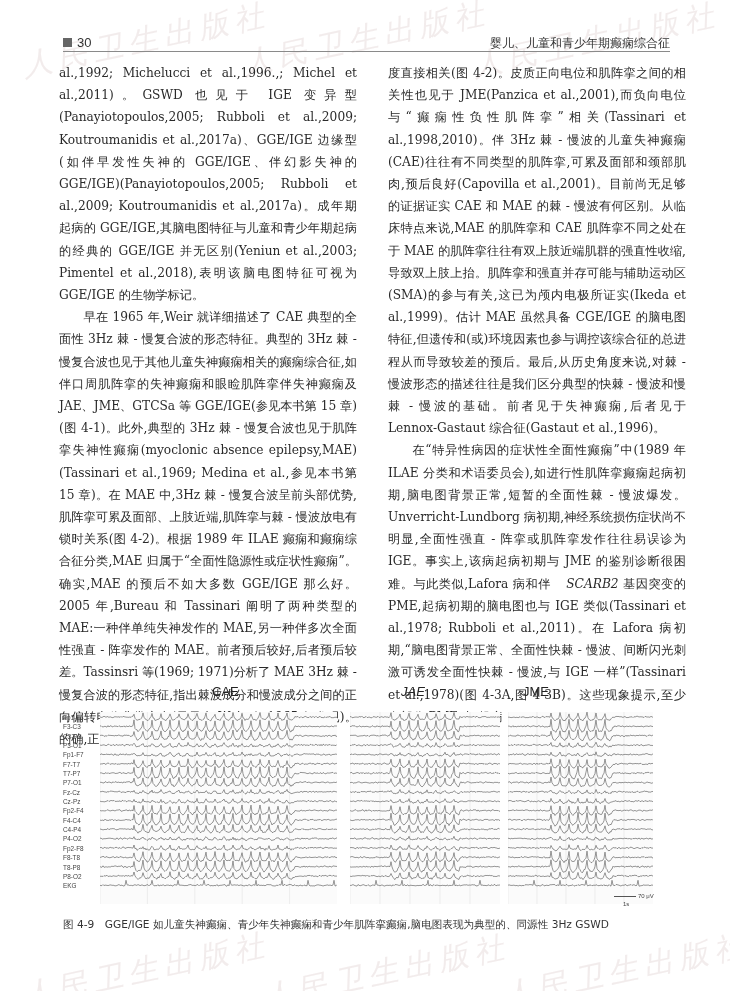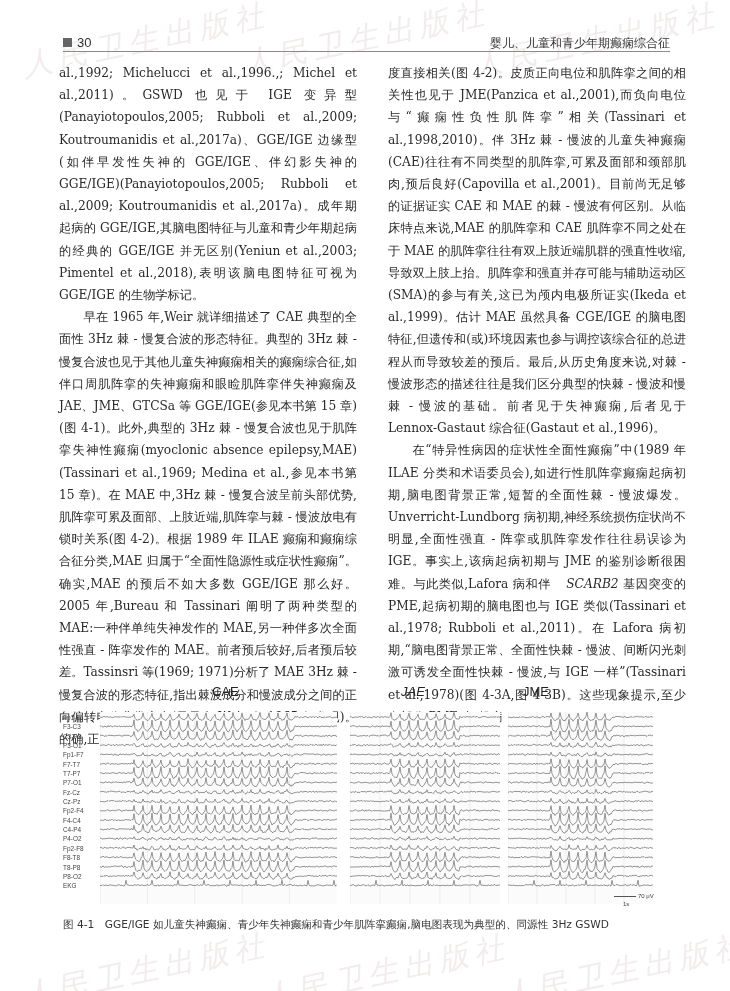--- a/index.html
+++ b/index.html
@@ -158,13 +158,13 @@
       <path d="M0 135.9 L1 135.2 L2 136.1 L3 135.5 L4 136.1 L5 135.9 L6 135.9 L7 136.5 L8 136.0 L9 135.3 L10 135.6 L11 135.6 L12 136.0 L13 135.6 L14 135.2 L15 135.3 L16 135.7 L17 135.6 L18 135.6 L19 136.3 L20 135.9 L21 136.0 L22 135.2 L23 136.6 L24 135.5 L25 136.0 L26 135.2 L27 136.3 L28 136.2 L29 135.7 L30 136.0 L31 136.6 L32 135.5 L33 135.2 L34 136.2 L35 135.2 L36 136.2 L37 135.7 L38 135.5 L39 136.4 L40 135.7 L41 135.5 L42 136.5 L43 133.5 L44 135.4 L45 137.2 L46 137.2 L47 138.8 L48 138.6 L49 138.3 L50 136.9 L51 135.8 L52 134.2 L53 135.9 L54 137.0 L55 137.2 L56 137.2 L57 137.0 L58 137.5 L59 137.2 L60 136.8 L61 132.7 L62 136.2 L63 136.6 L64 137.0 L65 137.4 L66 137.2 L67 136.6 L68 137.4 L69 135.6 L70 133.1 L71 136.3 L72 138.0 L73 138.6 L74 137.5 L75 137.3 L76 137.5 L77 137.4 L78 136.3 L79 133.3 L80 136.2 L81 137.2 L82 138.1 L83 137.4 L84 137.1 L85 138.2 L86 137.2 L87 136.8 L88 133.3 L89 136.0 L90 136.3 L91 137.4 L92 137.1 L93 136.8 L94 136.8 L95 136.9 L96 135.1 L97 133.1 L98 135.6 L99 137.3 L100 138.5 L101 138.6 L102 138.4 L103 137.2 L104 136.4 L105 135.8 L106 135.4 L107 136.3 L108 135.4 L109 136.6 L110 136.4 L111 135.1 L112 136.6 L113 136.6 L114 135.8 L115 136.2 L116 136.1 L117 136.4 L118 135.9 L119 135.3 L120 136.0 L121 136.5 L122 135.2 L123 135.3 L124 135.4 L125 136.2 L126 136.6 L127 136.4 L128 135.8 L129 135.6 L130 135.5 L131 136.4 L132 136.4 L133 136.5 L134 135.4 L135 136.3 L136 135.3 L137 135.1 L138 136.1 L139 135.7 L140 136.1 L141 136.3 L142 135.2 L143 135.9 L144 136.1 L145 136.1" fill="none" stroke="#6a6a6a" stroke-width="0.7"></path>
       <path d="M0 145.25 L1 144.5 L2 145.4 L3 145.2 L4 145.5 L5 144.7 L6 146.0 L7 145.6 L8 145.5 L9 145.5 L10 145.7 L11 145.3 L12 145.7 L13 144.6 L14 144.9 L15 145.9 L16 144.8 L17 144.8 L18 145.0 L19 145.2 L20 145.7 L21 145.4 L22 145.0 L23 145.0 L24 144.5 L25 144.7 L26 145.2 L27 144.6 L28 145.2 L29 145.1 L30 144.7 L31 145.3 L32 145.6 L33 145.5 L34 145.9 L35 145.6 L36 144.5 L37 145.9 L38 145.8 L39 145.5 L40 146.0 L41 145.3 L42 146.0 L43 139.0 L44 145.5 L45 147.9 L46 148.4 L47 149.7 L48 149.7 L49 149.2 L50 147.1 L51 145.9 L52 140.2 L53 146.6 L54 148.2 L55 148.9 L56 150.7 L57 148.6 L58 149.1 L59 148.0 L60 145.5 L61 139.4 L62 147.4 L63 148.4 L64 149.3 L65 149.5 L66 149.4 L67 148.7 L68 146.8 L69 144.9 L70 140.3 L71 146.1 L72 148.4 L73 149.5 L74 150.1 L75 150.0 L76 148.2 L77 147.3 L78 146.1 L79 139.1 L80 146.7 L81 148.2 L82 149.6 L83 150.6 L84 150.5 L85 149.5 L86 147.8 L87 145.2 L88 139.7 L89 147.0 L90 147.9 L91 149.5 L92 148.9 L93 148.8 L94 148.7 L95 148.0 L96 146.1 L97 140.1 L98 147.2 L99 147.4 L100 149.2 L101 149.0 L102 148.9 L103 147.7 L104 146.1 L105 144.8 L106 144.9 L107 145.6 L108 145.8 L109 145.3 L110 145.9 L111 145.1 L112 145.8 L113 145.9 L114 144.8 L115 145.4 L116 144.6 L117 145.7 L118 144.7 L119 146.0 L120 145.2 L121 144.5 L122 146.0 L123 145.6 L124 145.4 L125 145.2 L126 145.9 L127 144.8 L128 145.8 L129 145.3 L130 145.1 L131 145.3 L132 145.9 L133 145.3 L134 144.5 L135 145.3 L136 144.5 L137 145.5 L138 145.7 L139 145.0 L140 145.8 L141 144.6 L142 145.7 L143 144.5 L144 145.9 L145 145.8" fill="none" stroke="#6a6a6a" stroke-width="0.7"></path>
       <path d="M0 154.6 L1 154.9 L2 154.7 L3 155.3 L4 154.0 L5 154.6 L6 154.5 L7 155.1 L8 154.1 L9 155.2 L10 154.1 L11 153.9 L12 154.6 L13 154.8 L14 154.5 L15 155.2 L16 154.7 L17 155.0 L18 154.4 L19 154.5 L20 154.6 L21 154.4 L22 154.8 L23 153.9 L24 154.3 L25 154.7 L26 155.1 L27 154.7 L28 154.9 L29 154.1 L30 154.9 L31 154.4 L32 154.8 L33 155.3 L34 153.8 L35 154.7 L36 155.1 L37 154.0 L38 154.4 L39 154.9 L40 153.9 L41 154.6 L42 153.9 L43 147.8 L44 155.1 L45 158.3 L46 159.8 L47 159.6 L48 158.8 L49 157.8 L50 156.5 L51 155.0 L52 148.6 L53 155.7 L54 158.2 L55 160.0 L56 160.2 L57 159.4 L58 159.2 L59 157.0 L60 154.1 L61 147.3 L62 156.2 L63 158.0 L64 159.9 L65 160.6 L66 159.8 L67 158.4 L68 157.3 L69 155.1 L70 147.8 L71 156.4 L72 157.6 L73 159.7 L74 160.8 L75 160.0 L76 157.5 L77 157.5 L78 153.9 L79 148.2 L80 156.5 L81 157.0 L82 159.4 L83 158.8 L84 160.0 L85 158.4 L86 157.5 L87 154.6 L88 148.4 L89 156.5 L90 158.3 L91 158.8 L92 160.7 L93 159.9 L94 159.1 L95 157.3 L96 155.1 L97 148.4 L98 156.3 L99 157.4 L100 160.1 L101 160.4 L102 159.6 L103 157.7 L104 157.0 L105 154.2 L106 155.2 L107 154.5 L108 154.7 L109 154.5 L110 154.5 L111 154.6 L112 154.9 L113 153.8 L114 154.6 L115 154.1 L116 154.7 L117 155.4 L118 154.2 L119 154.7 L120 154.4 L121 154.4 L122 154.4 L123 153.8 L124 155.3 L125 154.5 L126 154.4 L127 154.4 L128 154.1 L129 155.3 L130 153.9 L131 155.4 L132 155.4 L133 154.6 L134 154.3 L135 153.9 L136 155.3 L137 154.6 L138 154.5 L139 155.4 L140 153.9 L141 154.9 L142 155.3 L143 154.4 L144 154.0 L145 154.2" fill="none" stroke="#6a6a6a" stroke-width="0.7"></path>
       <path d="M0 163.95 L1 164.4 L2 163.5 L3 163.8 L4 164.5 L5 163.8 L6 164.2 L7 164.6 L8 163.2 L9 164.1 L10 163.7 L11 164.0 L12 163.9 L13 164.2 L14 163.6 L15 164.5 L16 163.4 L17 164.5 L18 163.3 L19 163.7 L20 163.9 L21 164.1 L22 164.2 L23 164.3 L24 164.4 L25 163.8 L26 164.6 L27 163.3 L28 163.3 L29 163.9 L30 164.6 L31 163.4 L32 164.5 L33 164.2 L34 164.6 L35 163.8 L36 164.5 L37 164.5 L38 164.2 L39 164.3 L40 163.7 L41 164.6 L42 164.5 L43 160.6 L44 165.3 L45 165.3 L46 166.2 L47 167.1 L48 166.7 L49 166.6 L50 166.1 L51 164.5 L52 160.1 L53 164.5 L54 165.9 L55 166.9 L56 166.2 L57 165.8 L58 166.6 L59 165.2 L60 164.2 L61 159.3 L62 165.6 L63 166.2 L64 167.4 L65 167.2 L66 166.8 L67 166.4 L68 166.1 L69 163.8 L70 160.4 L71 164.4 L72 166.4 L73 165.8 L74 166.0 L75 167.6 L76 166.1 L77 164.9 L78 163.2 L79 159.4 L80 165.1 L81 166.4 L82 166.0 L83 166.6 L84 166.2 L85 165.6 L86 165.4 L87 164.4 L88 160.1 L89 165.6 L90 166.2 L91 166.1 L92 167.1 L93 166.6 L94 166.9 L95 165.9 L96 163.5 L97 160.7 L98 164.0 L99 165.9 L100 165.9 L101 167.4 L102 166.9 L103 166.1 L104 166.1 L105 163.5 L106 164.3 L107 164.2 L108 164.7 L109 163.5 L110 163.5 L111 163.3 L112 163.6 L113 163.4 L114 163.2 L115 163.6 L116 164.4 L117 163.4 L118 164.2 L119 164.1 L120 164.7 L121 164.4 L122 163.2 L123 164.4 L124 163.3 L125 163.8 L126 163.3 L127 163.2 L128 163.5 L129 163.6 L130 164.7 L131 164.6 L132 164.4 L133 163.7 L134 164.4 L135 163.2 L136 164.1 L137 163.7 L138 163.7 L139 163.4 L140 164.7 L141 163.6 L142 163.7 L143 163.3 L144 163.4 L145 164.3" fill="none" stroke="#6a6a6a" stroke-width="0.7"></path>
       <path d="M0 173.29999999999998 L1 172.8 L2 173.2 L3 173.4 L4 173.4 L5 173.3 L6 173.1 L7 173.6 L8 173.7 L9 173.3 L10 174.1 L11 173.6 L12 173.2 L13 173.9 L14 173.6 L15 173.4 L16 173.7 L17 172.7 L18 173.0 L19 172.5 L20 173.2 L21 172.6 L22 172.7 L23 172.6 L24 172.9 L25 173.3 L26 168.3 L27 173.0 L28 173.4 L29 174.0 L30 173.5 L31 173.5 L32 174.1 L33 173.6 L34 172.9 L35 172.5 L36 173.8 L37 173.8 L38 173.2 L39 173.3 L40 173.5 L41 173.5 L42 172.6 L43 172.9 L44 172.6 L45 172.6 L46 172.5 L47 172.7 L48 173.8 L49 173.1 L50 172.9 L51 173.6 L52 168.3 L53 173.8 L54 172.9 L55 173.2 L56 172.9 L57 173.8 L58 172.6 L59 172.6 L60 173.8 L61 173.9 L62 173.4 L63 173.6 L64 173.1 L65 172.8 L66 173.8 L67 174.1 L68 173.1 L69 173.6 L70 172.6 L71 173.3 L72 173.5 L73 172.6 L74 172.6 L75 172.6 L76 173.1 L77 173.2 L78 168.3 L79 173.2 L80 174.1 L81 172.9 L82 173.6 L83 172.8 L84 173.8 L85 173.3 L86 173.2 L87 173.3 L88 173.1 L89 172.8 L90 173.9 L91 173.4 L92 173.7 L93 172.9 L94 173.5 L95 173.6 L96 172.6 L97 174.0 L98 173.0 L99 173.7 L100 174.0 L101 172.6 L102 173.6 L103 174.1 L104 168.3 L105 173.0 L106 173.4 L107 173.6 L108 172.6 L109 172.5 L110 173.1 L111 173.0 L112 173.8 L113 173.9 L114 173.4 L115 173.1 L116 173.4 L117 172.7 L118 172.6 L119 174.0 L120 173.3 L121 173.1 L122 173.0 L123 172.5 L124 173.5 L125 172.8 L126 172.8 L127 173.1 L128 174.0 L129 173.0 L130 168.3 L131 174.1 L132 174.0 L133 173.6 L134 173.7 L135 173.2 L136 172.7 L137 173.6 L138 172.8 L139 173.5 L140 172.7 L141 173.5 L142 173.6 L143 173.4 L144 172.8 L145 173.5" fill="none" stroke="#6a6a6a" stroke-width="0.7"></path>
     </svg>
   </div>
 
 <div class="scale"><span class="bar"></span><span>70 μV</span><span class="sub">1s</span></div>
 
-<div class="caption">图 4-1　GGE/IGE 如儿童失神癫痫、青少年失神癫痫和青少年肌阵挛癫痫,脑电图表现为典型的、同源性 3Hz GSWD</div>
+<div class="caption">图 4-9　GGE/IGE 如儿童失神癫痫、青少年失神癫痫和青少年肌阵挛癫痫,脑电图表现为典型的、同源性 3Hz GSWD</div>
 
 </body></html>

